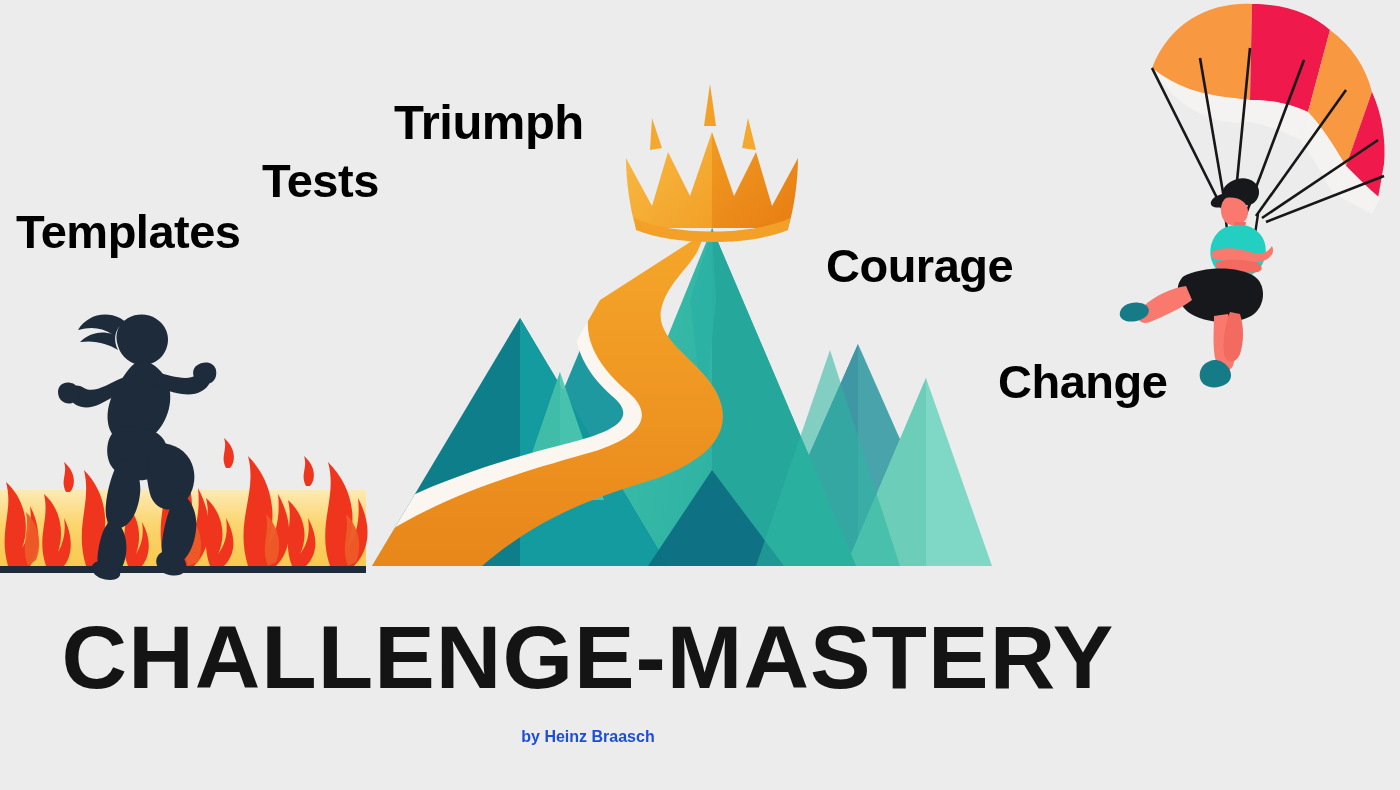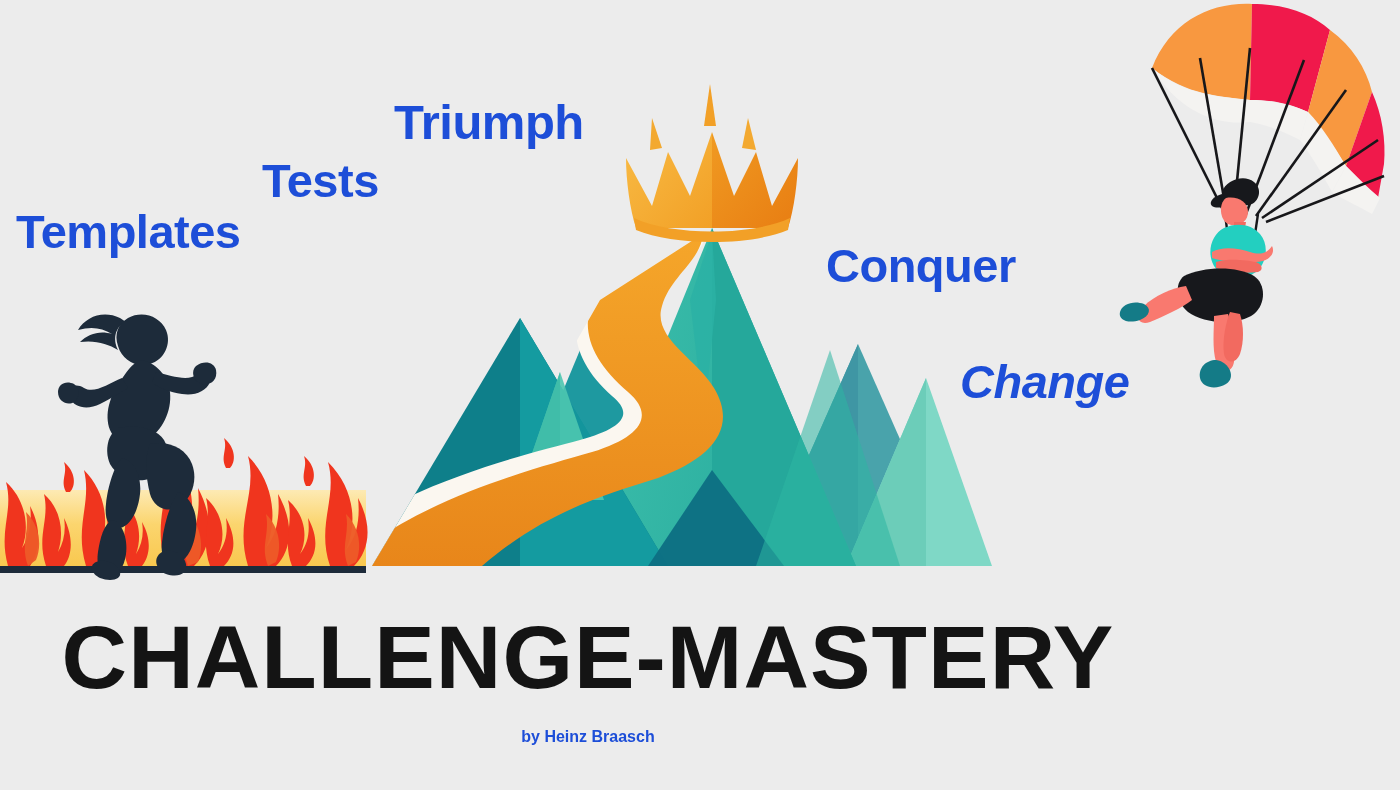--- a/index.html
+++ b/index.html
@@ -9,31 +9,31 @@
     background:#ececec;
     font-family:"Liberation Sans","DejaVu Sans",sans-serif;
     position:relative;
   }
   #stage{position:absolute;inset:0;width:1400px;height:790px;}
   .layer{position:absolute;top:0;left:0;}
 
   
   .kw{
     position:absolute;
-    color:#1d4ed8;
+    color:#000000;
     font-weight:bold;
     white-space:nowrap;
     letter-spacing:-0.5px;
     line-height:1;
   }
   #kw-templates{left:16px;  top:208px; font-size:47px;}
   #kw-tests    {left:262px; top:157px; font-size:47px;}
   #kw-triumph  {left:394px; top:98px;  font-size:49px;}
   #kw-conquer  {left:826px; top:242px; font-size:47px;}
-  #kw-change   {left:960px; top:358px; font-size:47px;font-style:italic;}
+  #kw-change   {left:998px; top:358px; font-size:47px;}
   #kw-courage  {left:1114px;top:464px; font-size:47px;}
 
   
   #brand{
     position:absolute;left:0;top:612px;width:1176px;text-align:center;
   }
   #brand-title{
     font-size:89px;font-weight:bold;color:#141414;
     letter-spacing:1px;line-height:1.02;
     margin:0;padding:0;
@@ -281,21 +281,21 @@
       <path d="M1144 304 C 1134 300, 1122 304, 1120 312 C 1118 320, 1128 324, 1140 320
                C 1150 316, 1152 308, 1144 304 Z" fill="#147b87"></path>
       <path d="M1216 360 C 1206 360, 1198 368, 1200 378 C 1202 388, 1216 390, 1226 384
                C 1236 378, 1230 362, 1216 360 Z" fill="#147b87"></path>
     </g>
   </svg>
 
   <div class="kw" id="kw-templates">Templates</div>
   <div class="kw" id="kw-tests">Tests</div>
   <div class="kw" id="kw-triumph">Triumph</div>
-  <div class="kw" id="kw-conquer">Conquer</div>
+  <div class="kw" id="kw-conquer">Courage</div>
   <div class="kw" id="kw-change">Change</div>
 
   <div id="brand">
     <div id="brand-title">CHALLENGE-MASTERY</div>
     <div id="brand-byline">by Heinz Braasch</div>
   </div>
 
 </div>
 
 </body></html>

